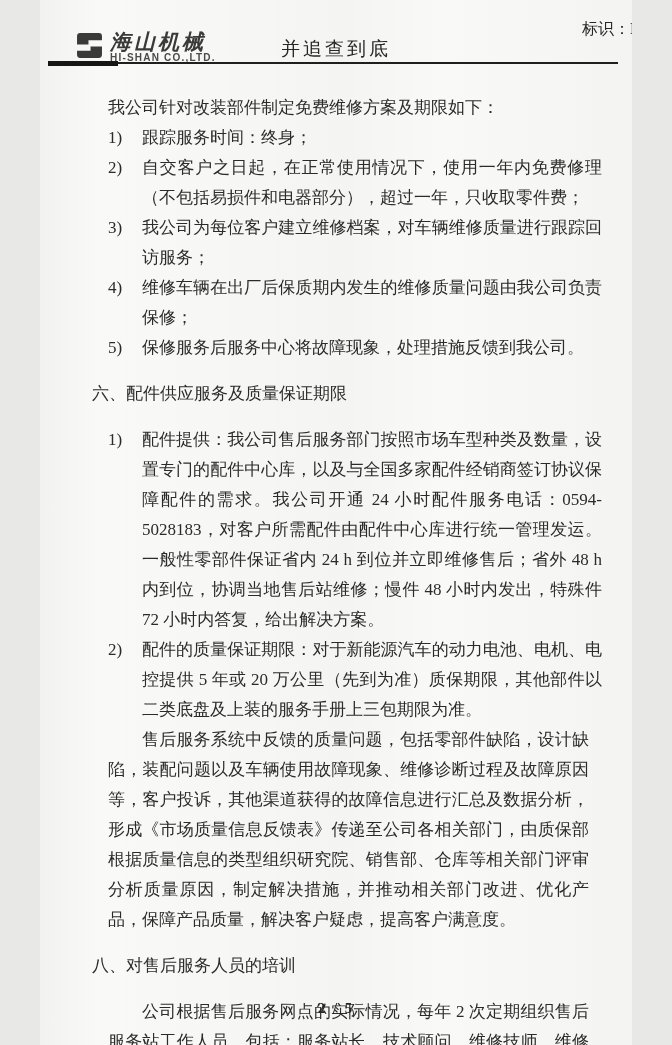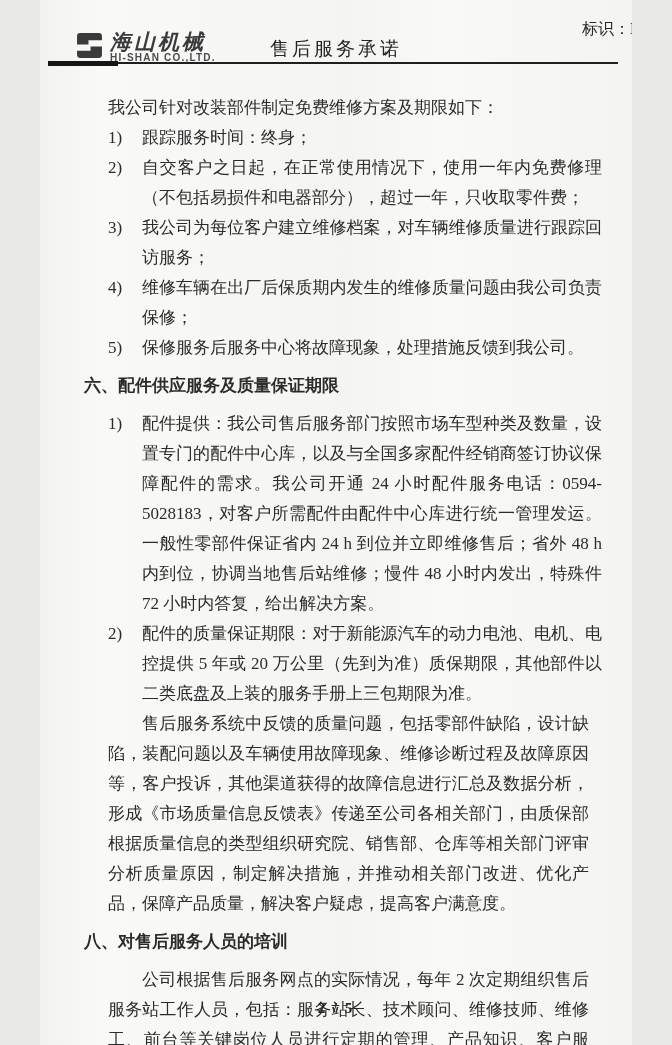--- a/index.html
+++ b/index.html
@@ -49,21 +49,21 @@
     position: absolute; left: 0; top: -1px; width: 70px; height: 5px; background: #161616;
   }
 
   
   .doc-body {
     padding: 27px 30px 0 36px;
     font-size: 17px;
     line-height: 30px;
     text-align: justify;
   }
-  .sec-heading { margin: 8px; font-weight: bold; }
+  .sec-heading { margin: 16px; }
   .para { margin: 0 13px 0 32px; text-indent: 2em; }
   .para.no-indent { text-indent: 0; }
   .list-item { display: flex; margin-left: 32px; }
   .list-item .num { flex: none; width: 34px; }
   .list-item .text { flex: 1; text-align: justify; }
 
   
   .footer {
     position: absolute; left: 0; right: 0; top: 1000px;
     text-align: center;
@@ -82,21 +82,21 @@
           <path fill="#3a3a3a" d="M4 1 h18 q3 0 3 3 v4 H12 v4 H1 V4 q0 -3 3 -3 z"></path>
           <path fill="#3a3a3a" d="M25 14 v8 q0 3 -3 3 H4 q-3 0 -3 -3 v-4 h13 v-4 z"></path>
         </svg>
       </span>
       <span class="logo-text">
         <span class="logo-cn">海山机械</span>
         <span class="logo-en">HI-SHAN CO.,LTD.</span>
       </span>
     </div>
 
-    <div class="doc-title">售后服务承诺</div>
+    <div class="doc-title">并追查到底</div>
 
     <div class="meta">
       <span class="meta-row"><span>标识：</span><span>HSYX-SH-1010</span></span>
     </div>
 
     <div class="header-rule">
       <span class="rule-thick"></span>
     </div>
   </div>
 

